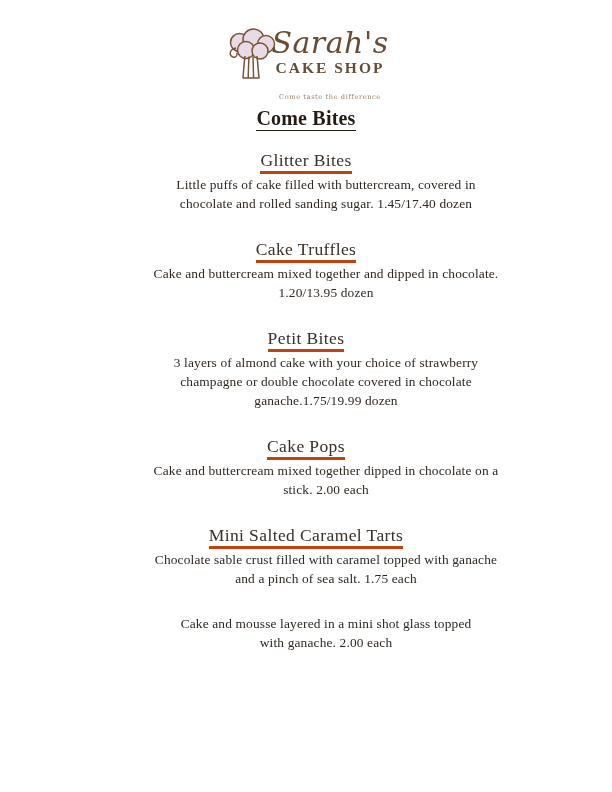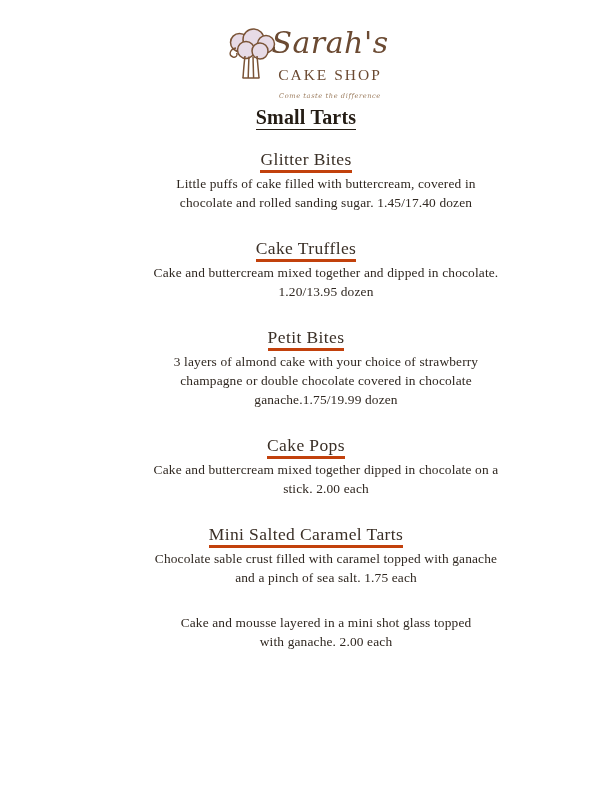--- a/index.html
+++ b/index.html
@@ -62,30 +62,30 @@
     line-height: 1;
     color: #6b4a32;
     letter-spacing: 0.5px;
     white-space: nowrap;
   }
   .logo-sub {
     font-family: "Liberation Serif", "DejaVu Serif", serif;
     font-size: 15.5px;
     letter-spacing: 2.0px;
     color: #6b4a32;
-    margin-top: 8px;
+    margin-top: 1px;
     white-space: nowrap;
+    font-weight: bold;
   }
   .logo-tag {
     font-family: "DejaVu Serif", "Liberation Serif", serif;
-    font-style: italic;
     font-size: 6.6px;
     letter-spacing: 0.6px;
     color: #9c7d5f;
-    margin-top: 8px;
+    margin-top: 16px;
     white-space: nowrap;
   }
 
   
   .page-title {
     text-align: center;
     font-size: 20px;
     font-weight: bold;
     color: #241c14;
     margin-top: 6px;
@@ -154,21 +154,21 @@
       </svg>
       <div class="logo-words">
         <div class="logo-script">Sarah's</div>
         <div class="logo-sub">CAKE SHOP</div>
         <div class="logo-tag">Come taste the difference</div>
       </div>
     </div>
   </div>
 
   <div class="page-title">
-    <span>Small Tarts</span>
+    <span>Come Bites</span>
   </div>
 
   <div class="menu">
       <div class="menu-item">
         <div class="item-name"><span>Glitter Bites</span></div>
         <div class="item-desc">
           <span class="line">Little puffs of cake filled with buttercream, covered in</span>
           <span class="line">chocolate and rolled sanding sugar. 1.45/17.40 dozen</span>
         </div>
       </div>

